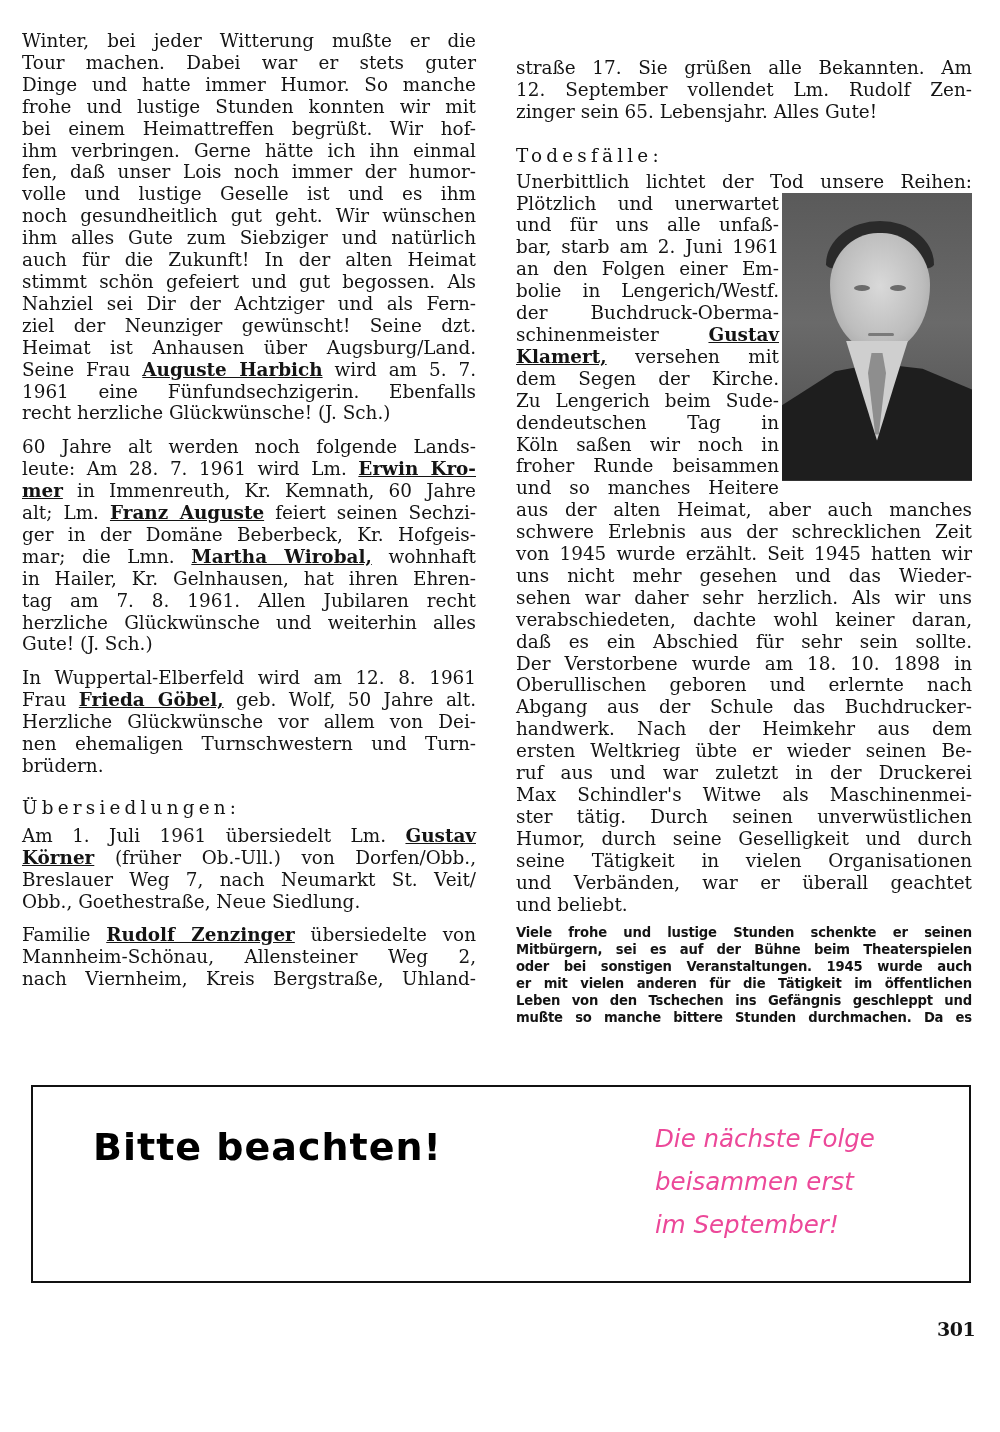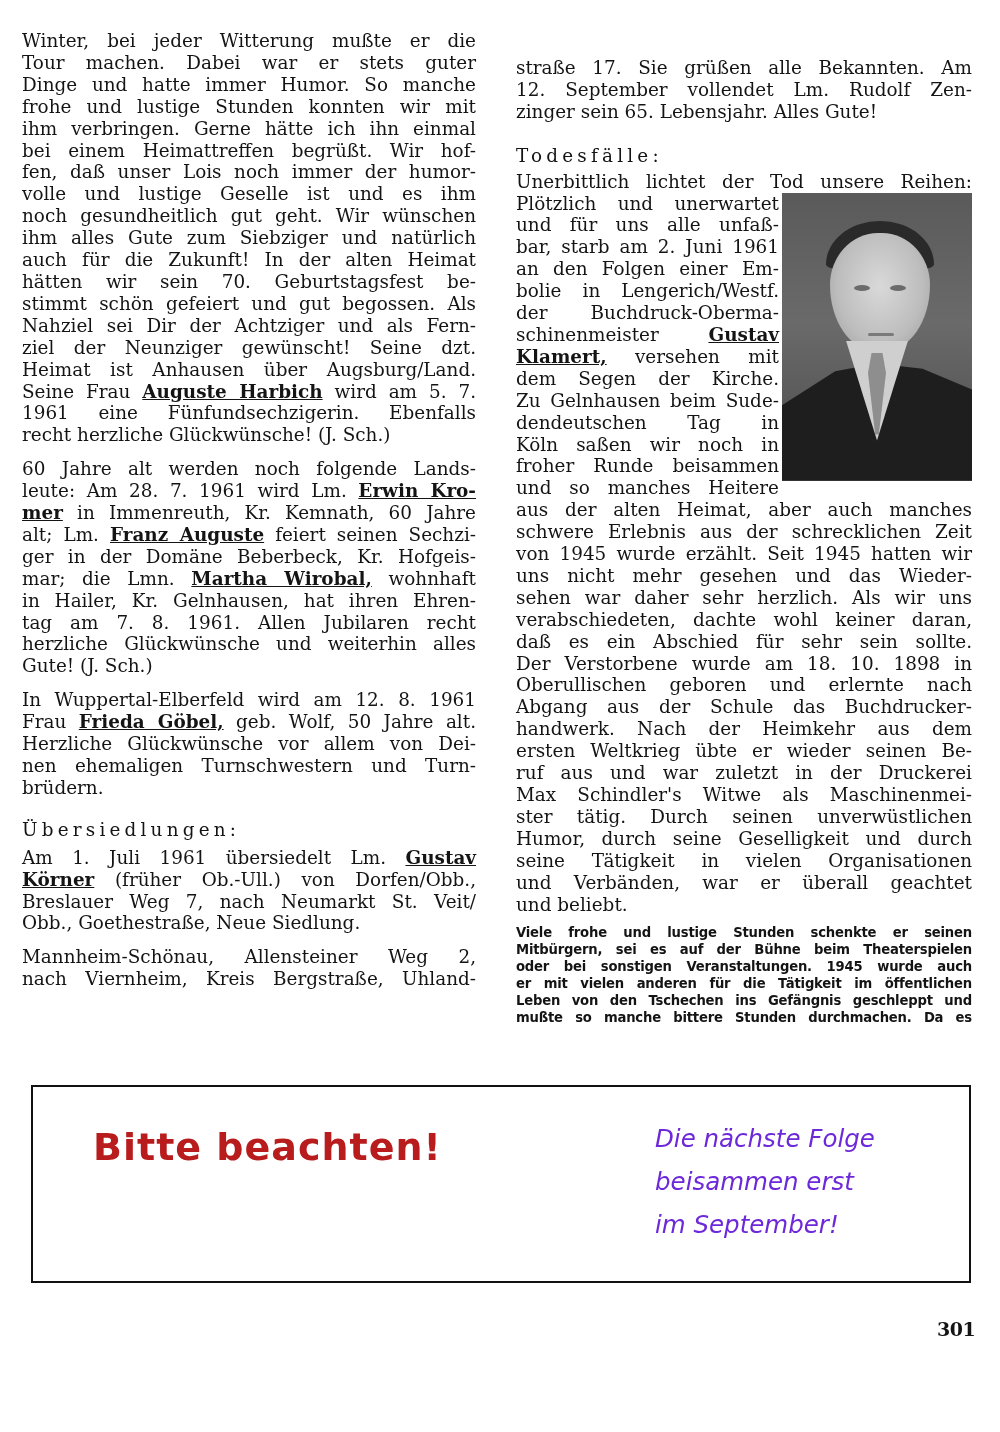--- a/index.html
+++ b/index.html
@@ -73,51 +73,50 @@
 
   .notice {
     position: absolute; left: 31px; top: 1085px;
     width: 936px; height: 194px;
     border: 2.5px solid #111;
   }
   .notice-title {
     position: absolute; left: 60px; top: 38px;
     font-family: "DejaVu Sans", "Liberation Sans", sans-serif;
     font-weight: bold; font-size: 38px; letter-spacing: 1px;
-    color: #b91c1c;
+    color: #000000;
   }
   .notice-body {
     position: absolute; left: 622px; top: 30px;
     font-family: "DejaVu Sans", "Liberation Sans", sans-serif;
     font-style: italic; font-size: 24.5px; line-height: 43px;
-    color: #6d28d9;
+    color: #ec4899;
   }
   .page-number {
     position: absolute; left: 937px; top: 1306px;
     font-family: "DejaVu Serif", "Liberation Serif", serif;
     font-weight: bold; font-size: 19px; letter-spacing: -0.5px; margin-top: 12px;
   }
 </style>
 </head>
 <body>
 
 <div class="col col-left">
   <p class="para">
     <span class="line">Winter, bei jeder Witterung mußte er die</span>
     <span class="line">Tour machen. Dabei war er stets guter</span>
     <span class="line">Dinge und hatte immer Humor. So manche</span>
     <span class="line">frohe und lustige Stunden konnten wir mit</span>
+    <span class="line">bei einem Heimattreffen begrüßt. Wir hof-</span>
     <span class="line">ihm verbringen. Gerne hätte ich ihn einmal</span>
-    <span class="line">bei einem Heimattreffen begrüßt. Wir hof-</span>
     <span class="line">fen, daß unser Lois noch immer der humor-</span>
     <span class="line">volle und lustige Geselle ist und es ihm</span>
     <span class="line">noch gesundheitlich gut geht. Wir wünschen</span>
     <span class="line">ihm alles Gute zum Siebziger und natürlich</span>
     <span class="line">auch für die Zukunft! In der alten Heimat</span>
-    <span class="line">hätten wir sein 70. Geburtstagsfest be-</span>
     <span class="line">stimmt schön gefeiert und gut begossen. Als</span>
     <span class="line">Nahziel sei Dir der Achtziger und als Fern-</span>
     <span class="line">ziel der Neunziger gewünscht! Seine dzt.</span>
     <span class="line">Heimat ist Anhausen über Augsburg/Land.</span>
     <span class="line"><span>Seine Frau </span><b>Auguste Harbich</b><span> wird am 5. 7.</span></span>
     <span class="line">1961 eine Fünfundsechzigerin. Ebenfalls</span>
     <span class="line last">recht herzliche Glückwünsche! (J. Sch.)</span>
   </p>
   <div class="gap"></div>
   <p class="para">
@@ -144,20 +143,21 @@
   <p class="heading">Übersiedlungen:</p>
   <div style="height:6px"></div>
   <p class="para">
     <span class="line"><span>Am 1. Juli 1961 übersiedelt Lm. </span><b>Gustav</b></span>
     <span class="line"><b>Körner</b><span> (früher Ob.-Ull.) von Dorfen/Obb.,</span></span>
     <span class="line">Breslauer Weg 7, nach Neumarkt St. Veit/</span>
     <span class="line last">Obb., Goethestraße, Neue Siedlung.</span>
   </p>
   <div class="gap"></div>
   <p class="para">
+    <span class="line"><span>Familie </span><b>Rudolf Zenzinger</b><span> übersiedelte von</span></span>
     <span class="line">Mannheim-Schönau, Allensteiner Weg 2,</span>
     <span class="line">nach Viernheim, Kreis Bergstraße, Uhland-</span>
   </p>
 </div>
 
 <div class="col col-right" style="top:57px;">
   <p class="para">
     <span class="line">straße 17. Sie grüßen alle Bekannten. Am</span>
     <span class="line">12. September vollendet Lm. Rudolf Zen-</span>
     <span class="line last">zinger sein 65. Lebensjahr. Alles Gute!</span>
@@ -173,21 +173,21 @@
     <div class="obit-text">
       <span class="line">Plötzlich und unerwartet</span>
       <span class="line">und für uns alle unfaß-</span>
       <span class="line">bar, starb am 2. Juni 1961</span>
       <span class="line">an den Folgen einer Em-</span>
       <span class="line">bolie in Lengerich/Westf.</span>
       <span class="line">der Buchdruck-Oberma-</span>
       <span class="line"><span>schinenmeister </span><b>Gustav</b></span>
       <span class="line"><b>Klamert,</b><span> versehen mit</span></span>
       <span class="line">dem Segen der Kirche.</span>
-      <span class="line">Zu Gelnhausen beim Sude-</span>
+      <span class="line">Zu Lengerich beim Sude-</span>
       <span class="line">dendeutschen Tag in</span>
       <span class="line">Köln saßen wir noch in</span>
       <span class="line">froher Runde beisammen</span>
       <span class="line">und so manches Heitere</span>
     </div>
     <div class="photo">
       <div class="hair"></div>
       <div class="face"></div>
       <div class="eye l"></div>
       <div class="eye r"></div>

